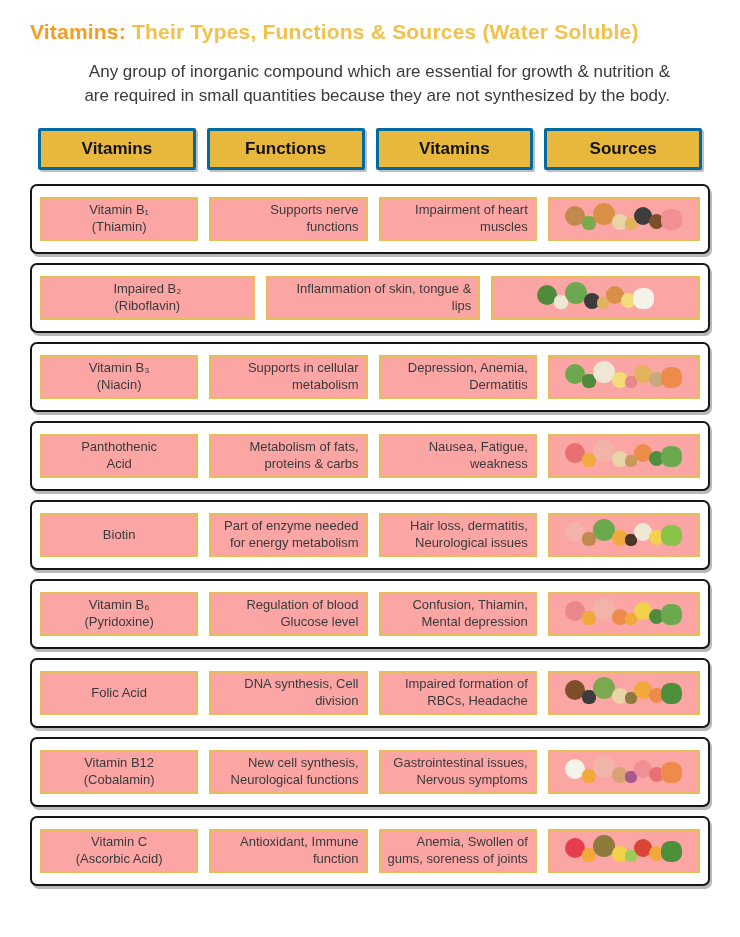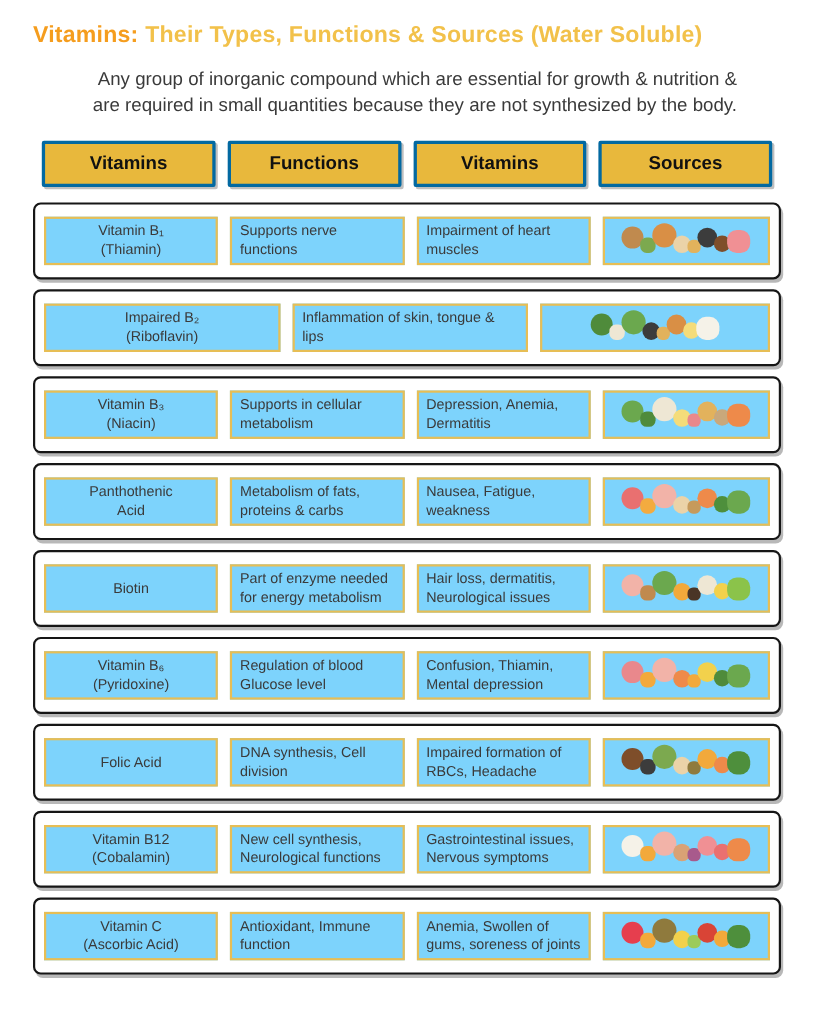--- a/index.html
+++ b/index.html
@@ -42,25 +42,25 @@
   .rows { display: flex; flex-direction: column; gap: 9px; }
   .row-box {
     border: 2.5px solid #161616; border-radius: 7px;
     background: #fff;
     display: flex; gap: 11px;
     padding: 11px 8px;
     box-shadow: 2px 3px 0 rgba(0,0,0,0.28);
   }
   .cell {
     flex: 1; min-height: 44px;
-    background: #7dd3fc;
+    background: #fca5a5;
     border: 2px solid #E7BE55;
     display: flex; flex-direction: column;
     align-items: center; justify-content: center;
-    text-align: left;
+    text-align: right;
     font-size: 13px; color: #3A3A3A; line-height: 1.3;
     padding: 3px 7px;
   }
   .cell.src { padding: 2px 4px; flex-direction: row; }
   .food-cluster {
     display: flex; align-items: center; justify-content: center;
     width: 100%; height: 100%;
   }
   .food { display: inline-block; flex: none; }
 </style>

